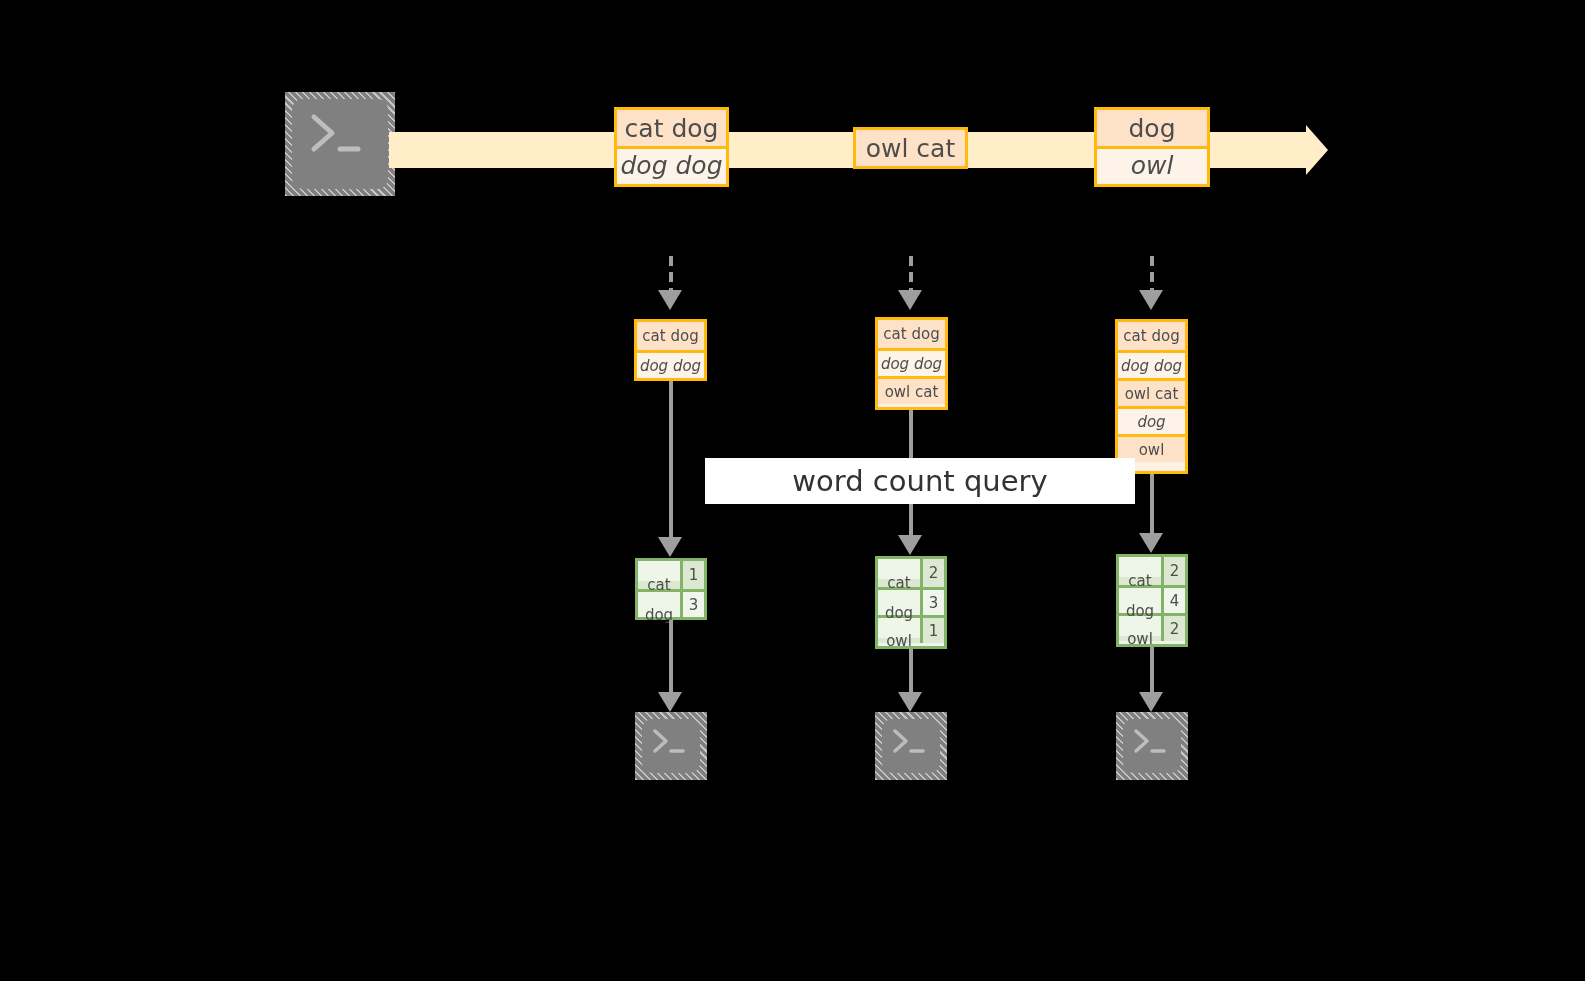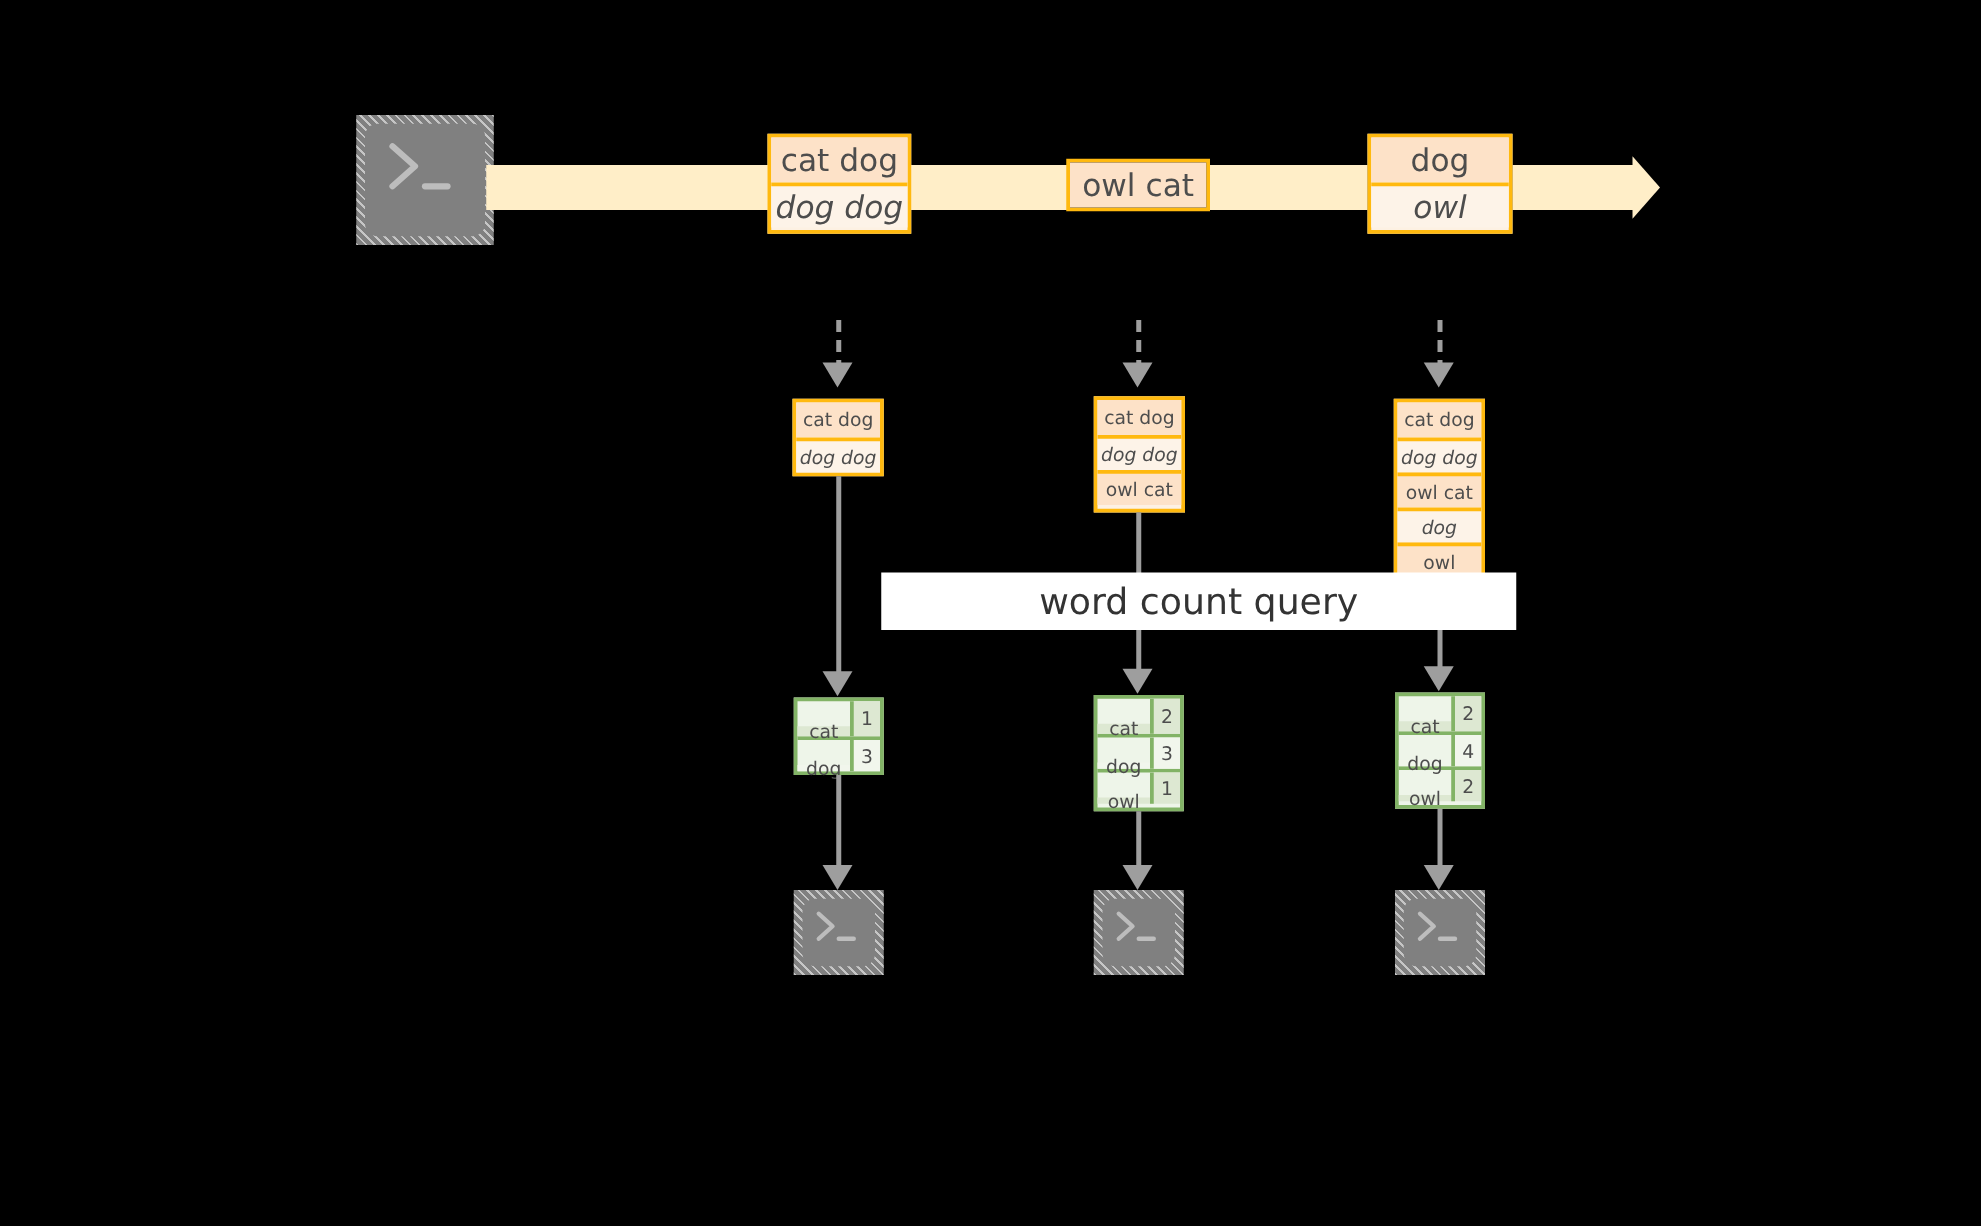--- a/index.html
+++ b/index.html
@@ -280,17 +280,17 @@
 
   <div class="terminal" style="left:1099px; top:712px; width:72px; height:68px;">
     <div class="terminal-inner">
       <svg width="58" height="54" viewBox="0 0 58 54">
         <path d="M13 12 L24 22 L13 32" fill="none" stroke="#bdbdbd" stroke-width="3.5" stroke-linecap="round" stroke-linejoin="round"></path>
         <line x1="29" y1="32" x2="41" y2="32" stroke="#bdbdbd" stroke-width="3.5" stroke-linecap="round"></line>
       </svg>
     </div>
   </div>
 
-  <div class="banner" style="left:688px; top:458px; width:508px; height:46px;">
+  <div class="banner" style="left:688px; top:458px; width:430px; height:46px;">
     <span>word count query</span>
   </div>
 
 </div>
 
 </body></html>

